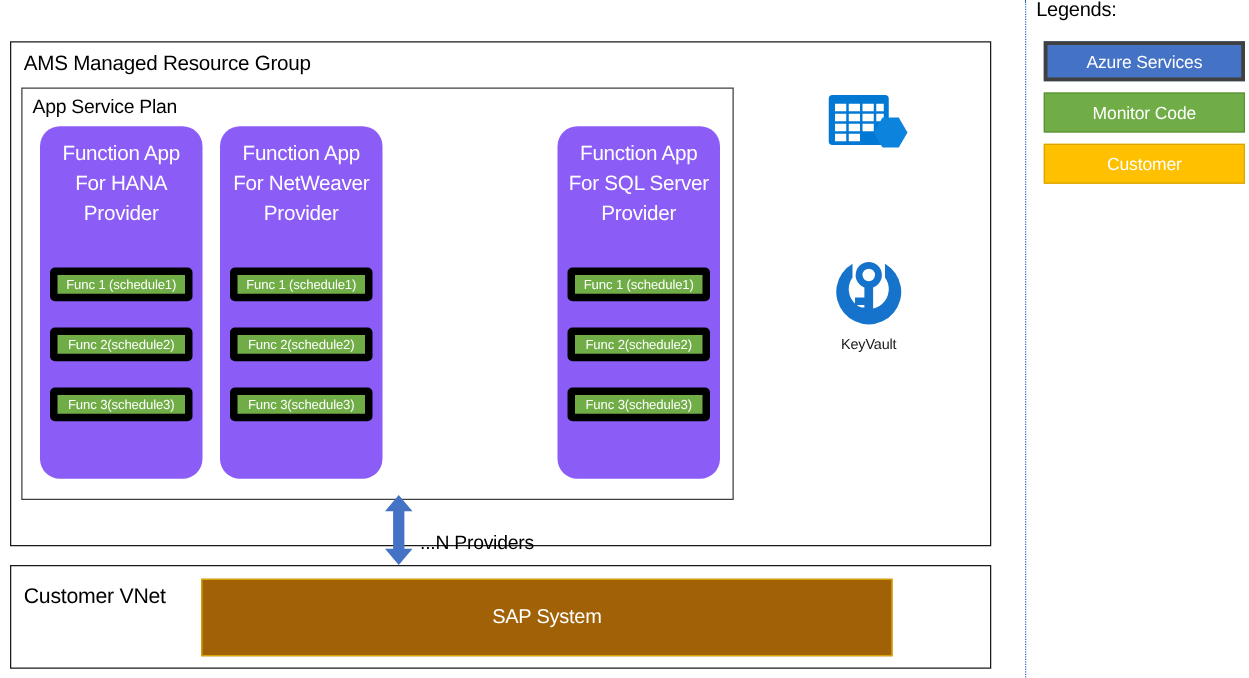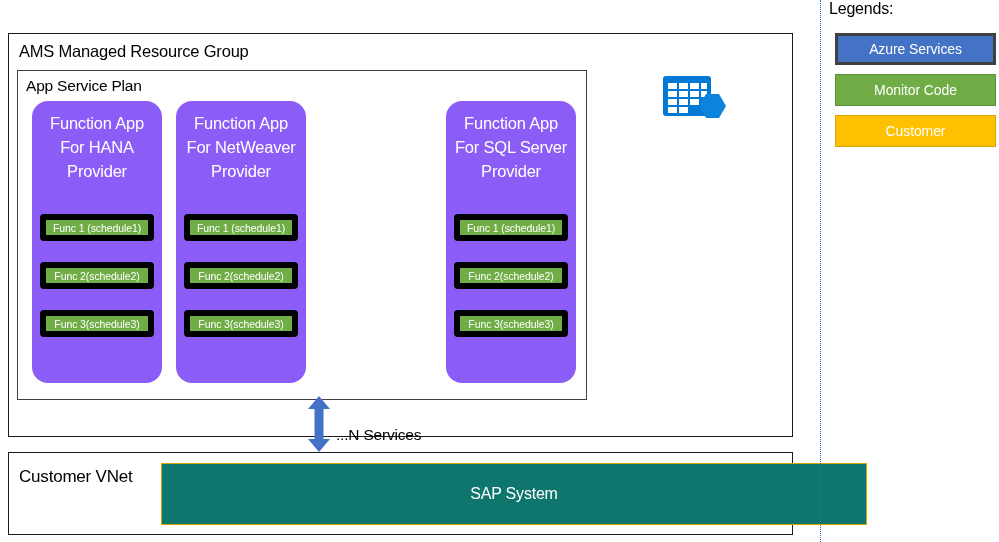--- a/index.html
+++ b/index.html
@@ -173,23 +173,23 @@
     left: 10px;
     top: 14px;
     font-size: 17px;
     letter-spacing: -0.2px;
     white-space: nowrap;
   }
   .sap-box {
     position: absolute;
     left: 152px;
     top: 10px;
-    width: 706px;
+    width: 553px;
     height: 62px;
-    background: #0f766e;
+    background: #a16207;
     border: 1px solid #d9a400;
     box-sizing: border-box;
     color: #ffffff;
     font-size: 16px;
     display: flex;
     align-items: center;
     justify-content: center;
     letter-spacing: -0.2px;
   }
 
@@ -255,21 +255,21 @@
 
     <div class="fa fa3">
       <div class="fa-title">Function App For SQL Server Provider</div>
       <div class="func-list">
         <div class="func">Func 1 (schedule1)</div>
         <div class="func">Func 2(schedule2)</div>
         <div class="func">Func 3(schedule3)</div>
       </div>
     </div>
 
-    <div class="n-providers">...N Services</div>
+    <div class="n-providers">...N Providers</div>
   </div>
 
   <div class="svc svc-storage">
     <div class="icon-wrap">
       <svg width="66" height="58" viewBox="0 0 66 58" aria-hidden="true">
         <rect x="1" y="2" width="48" height="40" rx="3" fill="#0078D4"></rect>
         <g fill="#FFFFFF">
           <rect x="6" y="9" width="9" height="6"></rect>
           <rect x="17" y="9" width="9" height="6"></rect>
           <rect x="28" y="9" width="9" height="6"></rect>
@@ -282,20 +282,33 @@
           <rect x="17" y="25" width="9" height="6"></rect>
           <rect x="28" y="25" width="9" height="6"></rect>
           <rect x="6" y="33" width="9" height="6"></rect>
           <rect x="17" y="33" width="9" height="6"></rect>
         </g>
         <polygon points="44,20 57,20 64,32 57,44 44,44 37,32" fill="#0C84DE"></polygon>
       </svg>
     </div>
   </div>
 
+  <div class="svc svc-keyvault">
+    <div class="icon-wrap">
+      <svg width="62" height="62" viewBox="0 0 62 62" aria-hidden="true">
+        <path d="M18 9 A26 26 0 1 0 44 9 L44 20 A16 16 0 1 1 18 20 Z" fill="#1573CC"></path>
+        <circle cx="31" cy="18" r="10.5" fill="#1573CC"></circle>
+        <circle cx="31" cy="18" r="5" fill="#FFFFFF"></circle>
+        <rect x="27.5" y="24" width="7" height="26" fill="#1573CC"></rect>
+        <rect x="20" y="36" width="8" height="6" fill="#1573CC"></rect>
+        <rect x="21" y="44" width="7" height="5" fill="#1573CC"></rect>
+      </svg>
+    </div>
+    <div class="svc-caption">KeyVault</div>
+  </div>
 
 </div>
 
 <div class="net-arrow">
   <svg width="28" height="56" viewBox="0 0 28 56" aria-hidden="true">
     <polygon points="14,0 25,13 18.5,13 18.5,43 25,43 14,56 3,43 9.5,43 9.5,13 3,13" fill="#4472C4"></polygon>
   </svg>
 </div>
 <div class="net-label">Network Integration</div>
 

